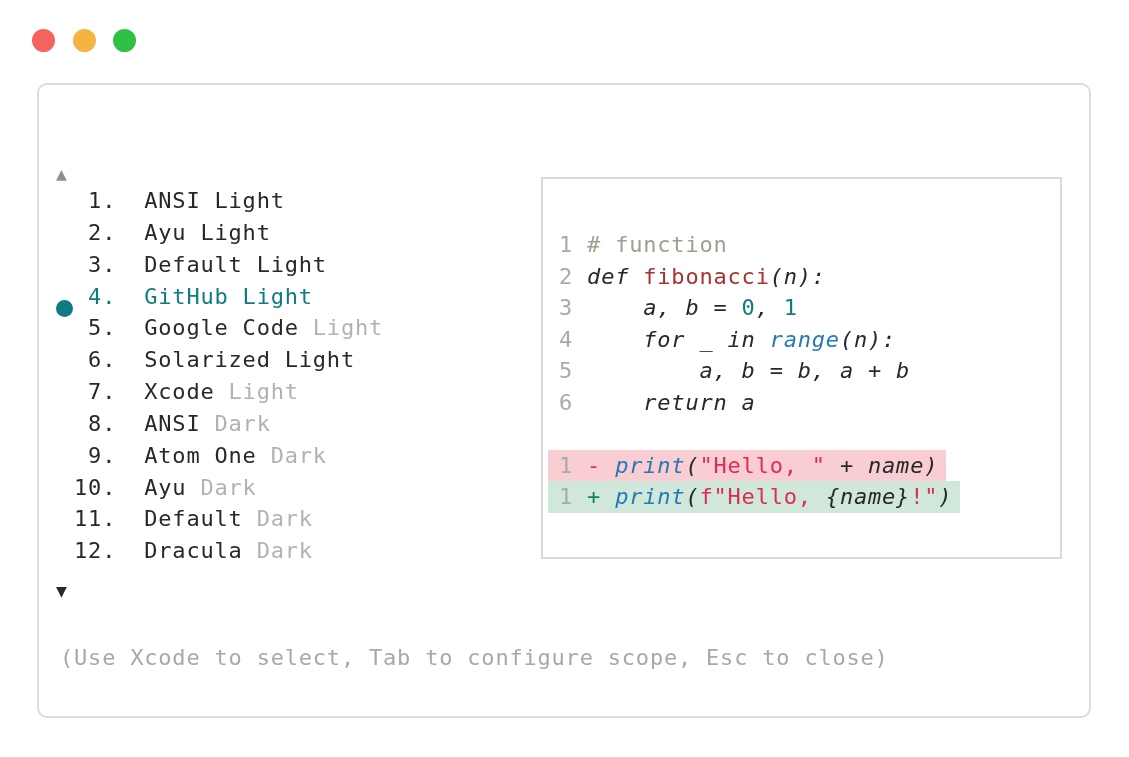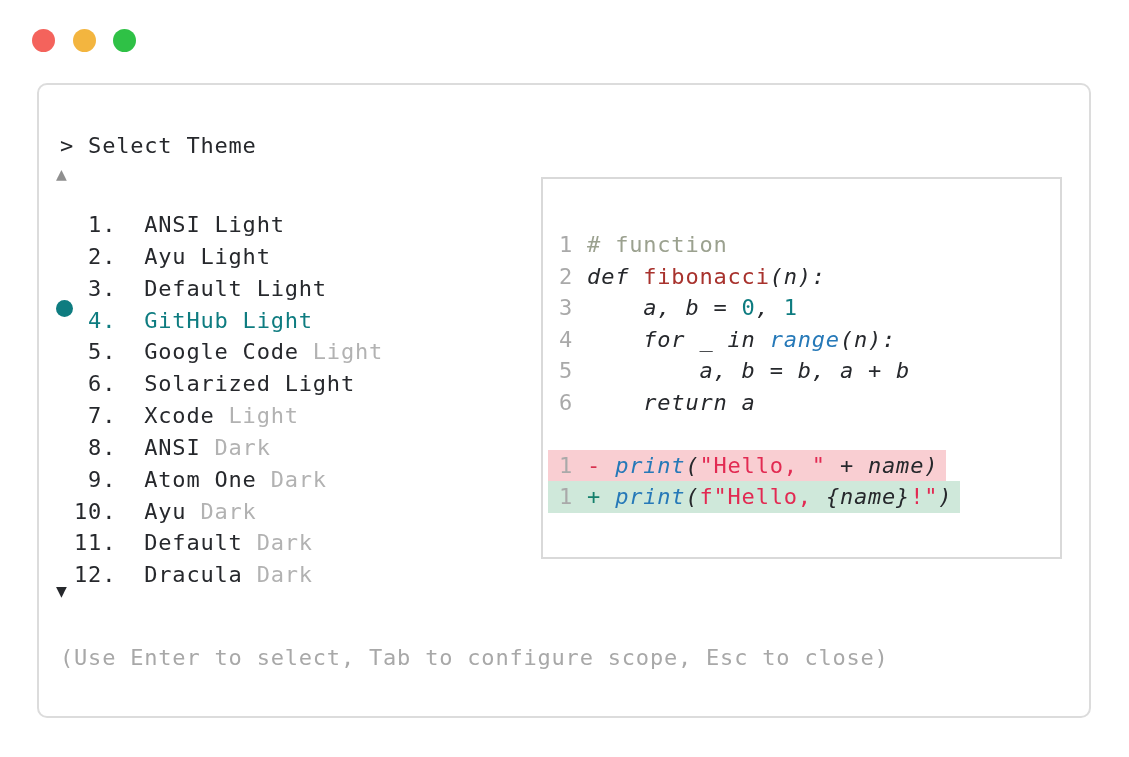--- a/index.html
+++ b/index.html
@@ -18,21 +18,21 @@
 
   .mono { font-size:22px; letter-spacing:0.8px; white-space:pre; color:var(--ink); }
 
   .prompt        { position:absolute; left:21px;  top:48px; }
   .preview-label { position:absolute; left:520px; top:48px;margin-top:40px; }
 
   .arrow { position:absolute; font-size:18px; letter-spacing:0; line-height:18px; }
   .arrow.up   { left:17px; top:80px;  color:var(--arrow_up); }
   .arrow.down { left:17px; top:497px; color:var(--arrow_down); }
 
-  .list { position:absolute; left:21px; top:124px; line-height:31.85px; }
+  .list { position:absolute; left:21px; top:100px; line-height:31.85px; }
   .list .row { height:31.85px; }
   .list .row .dim { color:var(--dim); }
   .list .row.sel, .list .row.sel .dim { color:var(--teal); }
 
   .bullet { position:absolute; left:17px; top:215px; width:17px; height:17px;
             border-radius:50%; background:var(--teal); }
 
   .hint { position:absolute; left:21px; top:560px; color:var(--hint_gray); }
 
   .panel {
@@ -54,31 +54,30 @@
 </style>
 </head>
 <body>
 
 <div class="dot red"></div>
 <div class="dot yellow"></div>
 <div class="dot green"></div>
 
 <div class="window">
 
-  <div class="mono prompt">&gt; Select Theme</div>
 
   <div class="mono preview-label">Preview</div>
 
   <div class="arrow up">▲</div>
 
   <div class="mono list"><div class="row"><span>  1.  ANSI </span><span>Light</span></div><div class="row"><span>  2.  Ayu </span><span>Light</span></div><div class="row"><span>  3.  Default </span><span>Light</span></div><div class="row sel"><span>  4.  GitHub </span><span>Light</span></div><div class="row"><span>  5.  Google Code </span><span class="dim">Light</span></div><div class="row"><span>  6.  Solarized </span><span>Light</span></div><div class="row"><span>  7.  Xcode </span><span class="dim">Light</span></div><div class="row"><span>  8.  ANSI </span><span class="dim">Dark</span></div><div class="row"><span>  9.  Atom One </span><span class="dim">Dark</span></div><div class="row"><span> 10.  Ayu </span><span class="dim">Dark</span></div><div class="row"><span> 11.  Default </span><span class="dim">Dark</span></div><div class="row"><span> 12.  Dracula </span><span class="dim">Dark</span></div></div>
 
   <div class="bullet"></div>
 
   <div class="arrow down">▼</div>
 
-  <div class="mono hint">(Use Enter to select, Tab to configure scope, Esc to close)</div>
+  <div class="mono hint">(Use Xcode to select, Tab to configure scope, Esc to close)</div>
 
   <div class="panel">
     <div class="mono code"><div class="cline"><span class="c-linenum">1 </span><span class="c-comment"># function</span></div><div class="cline"><span class="c-linenum">2 </span><span class="c-ink">def </span><span class="c-brick">fibonacci</span><span class="c-ink">(n):</span></div><div class="cline"><span class="c-linenum">3 </span><span class="c-ink">    a, b = </span><span class="c-teal">0</span><span class="c-ink">, </span><span class="c-teal">1</span></div><div class="cline"><span class="c-linenum">4 </span><span class="c-ink">    for _ in </span><span class="c-blue">range</span><span class="c-ink">(n):</span></div><div class="cline"><span class="c-linenum">5 </span><span class="c-ink">        a, b = b, a + b</span></div><div class="cline"><span class="c-linenum">6 </span><span class="c-ink">    return a</span></div><div class="cline"></div><div class="cline" style="background: var(--red_bg);"><span class="c-linenum">1 </span><span class="c-minus">- </span><span class="c-blue">print</span><span class="c-ink">(</span><span class="c-crimson">"Hello, "</span><span class="c-ink"> + name</span><span class="c-ink">)</span></div><div class="cline" style="background: var(--green_bg);"><span class="c-linenum">1 </span><span class="c-plus">+ </span><span class="c-blue">print</span><span class="c-ink">(</span><span class="c-crimson">f"Hello, </span><span class="c-ink">{name}</span><span class="c-crimson">!"</span><span class="c-ink">)</span></div></div>
   </div>
 
 </div>
 
 </body></html>

